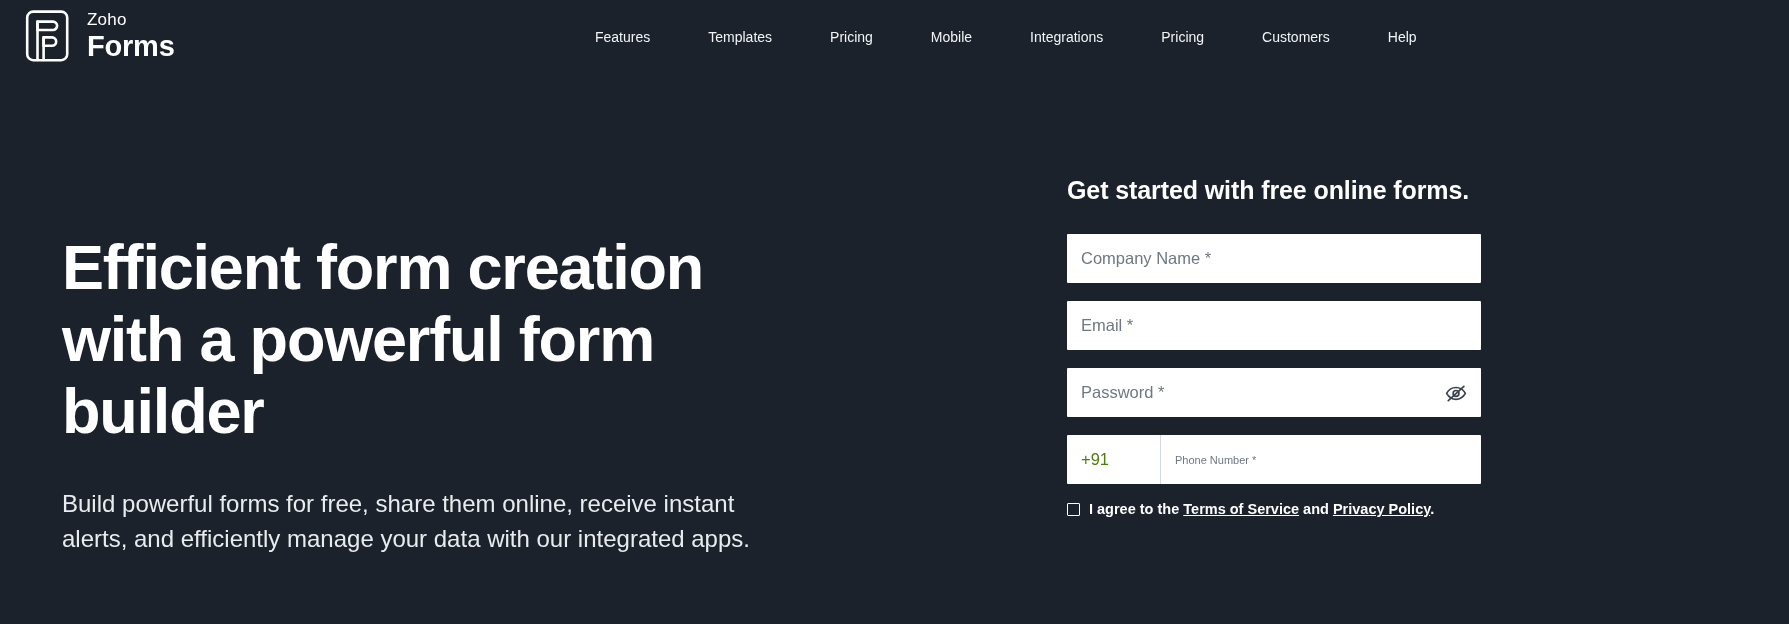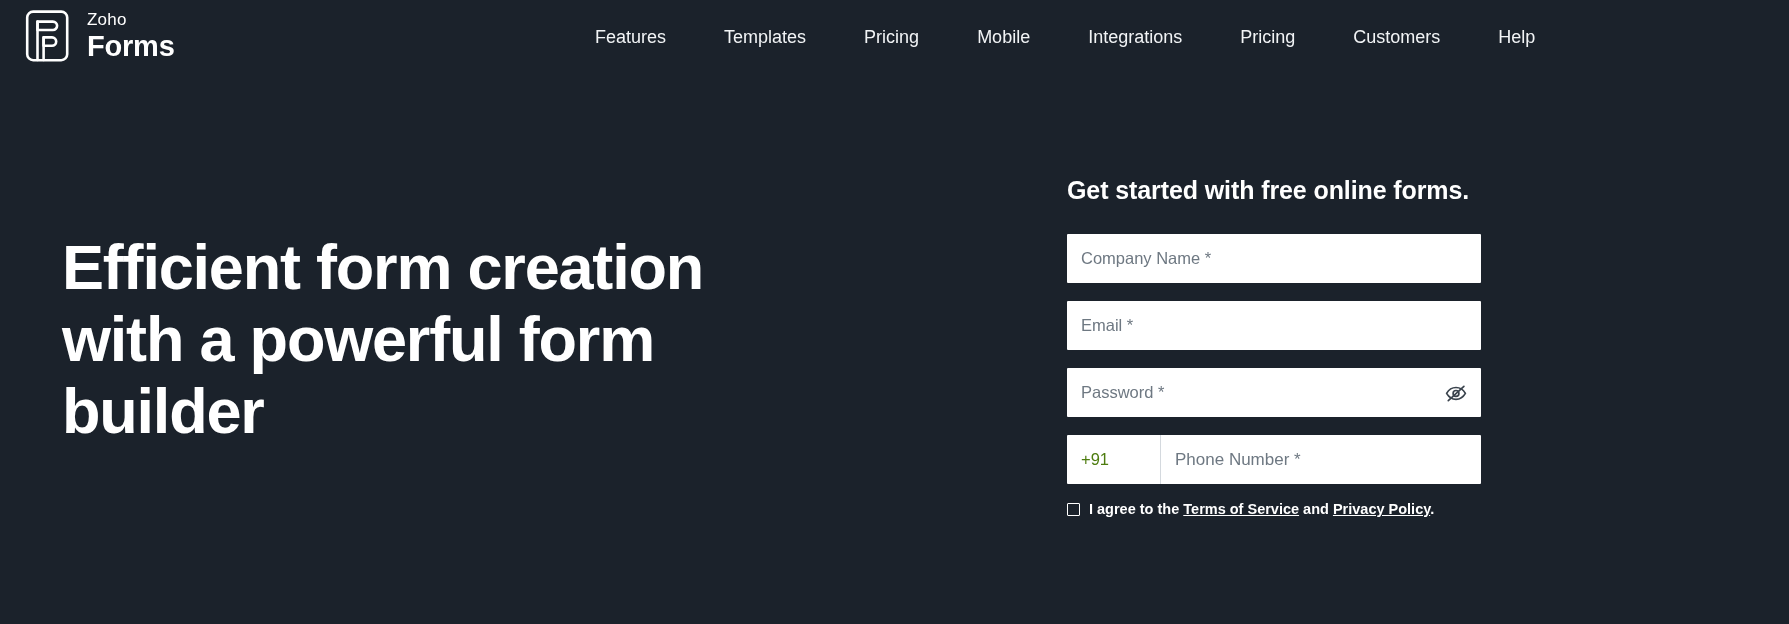--- a/index.html
+++ b/index.html
@@ -66,21 +66,21 @@
   .nav {
     position: absolute;
     left: 595px;
     top: 0;
     height: 74px;
     display: flex;
     align-items: center;
   }
   .nav-item {
     color: #f2f4f6;
-    font-size: 18px;
+    font-size: 14px;
     font-weight: 400;
     text-decoration: none;
     padding: 0 0;
     margin-right: 58px;
     white-space: nowrap;
     cursor: pointer;
     line-height: 74px;
   }
   .nav-item:last-child { margin-right: 0; }
 
@@ -180,21 +180,21 @@
     flex: none;
     cursor: pointer;
   }
   .phone-input {
     flex: 1 1 auto;
     height: 100%;
     border: none;
     outline: none;
     background: transparent;
     font-family: "Liberation Sans", sans-serif;
-    font-size: 17px;
+    font-size: 11px;
     color: #2f3a45;
     padding: 5px 14px;
   }
   .phone-input::placeholder { color: #6e7882; opacity: 1; }
 
   .terms-row {
     display: flex;
     align-items: center;
     margin-top: 2px;
     gap: 9px;
@@ -255,20 +255,21 @@
       <a class="nav-item" href="#">Mobile</a>
       <a class="nav-item" href="#">Integrations</a>
       <a class="nav-item" href="#">Pricing</a>
       <a class="nav-item" href="#">Customers</a>
       <a class="nav-item" href="#">Help</a>
     </nav>
   </div>
 
   <div class="hero">
     <h1 class="hero-title">Efficient form creation with a powerful form builder</h1>
+    <p class="hero-sub">Build powerful forms for free, share them online, receive instant alerts, and efficiently manage your data with our integrated apps.</p>
   </div>
 
   <div class="signup">
     <div class="signup-heading">Get started with free online forms.</div>
 
     <form class="fields">
 
       <div class="field">
         <input class="field-input" type="text" placeholder="Company Name *" style="">
       </div>

